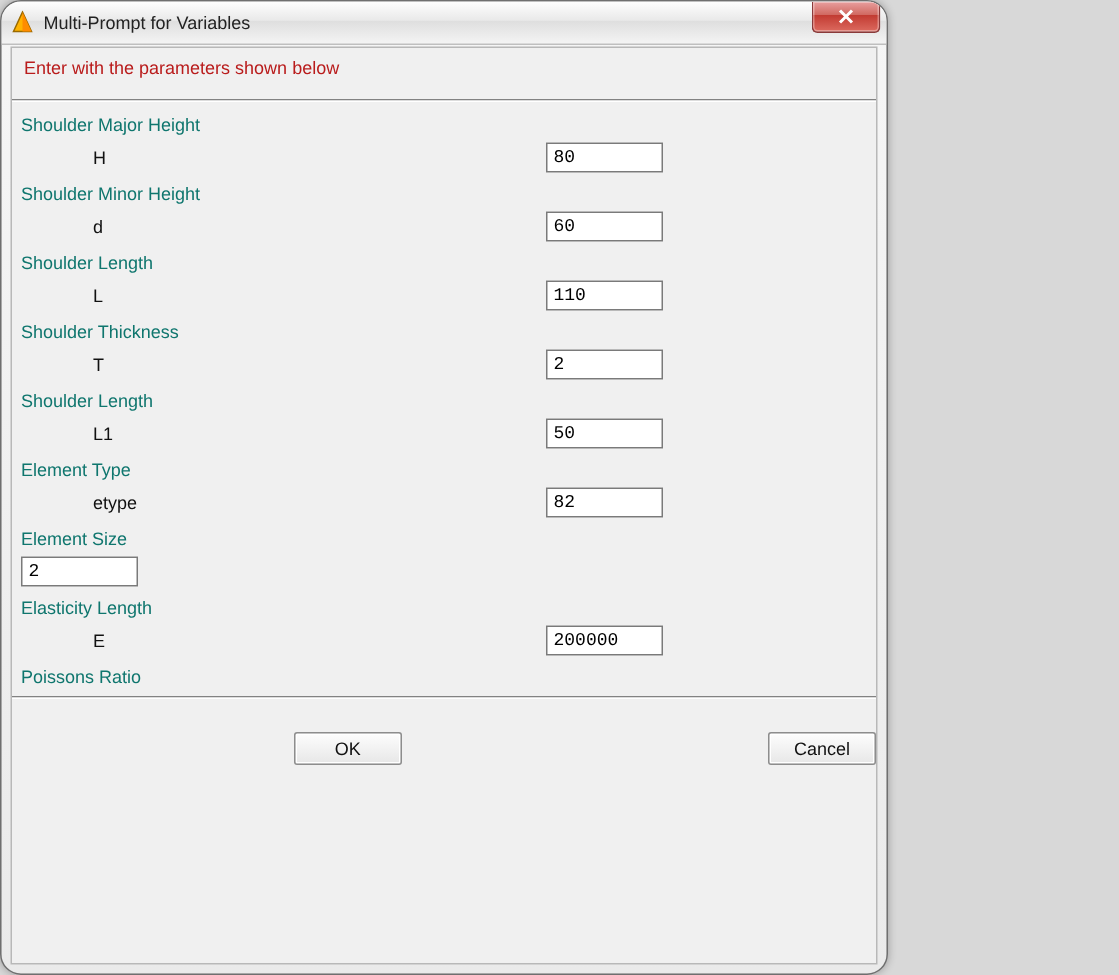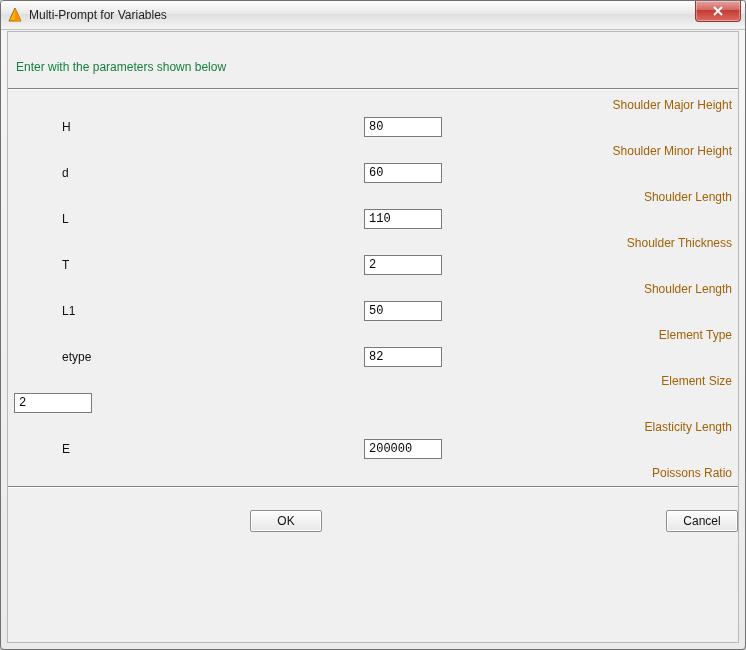--- a/index.html
+++ b/index.html
@@ -3,26 +3,26 @@
 <meta charset="utf-8">
 <style>
   html, body {
     margin: 0;
     padding: 0;
     font-family: "Segoe UI", Tahoma, sans-serif;
     font-size: 12px;
     background: #d8d8d8;
   }
   .window {
-    width: 746px;
+    width: 592px;
     height: 650px;
     box-sizing: border-box;
     background: linear-gradient(#f6f6f6, #eaeaea);
     border: 1px solid #6f6f6f;
-    border-radius: 4px;
+    border-radius: 14px;
     box-shadow: 0 0 6px rgba(0,0,0,.3);
     position: relative;
     overflow: hidden;
   }
   
   .titlebar {
     height: 28px;
     background: linear-gradient(#fefefe, #e9e9e9 45%, #dedede 46%, #f4f4f4);
     border-bottom: 1px solid #bfbfbf;
     display: flex;
@@ -64,40 +64,38 @@
   
   .client {
     position: absolute;
     left: 6px; right: 6px; top: 30px; bottom: 6px;
     background: #f0f0f0;
     border: 1px solid #b8b8b8;
     box-sizing: border-box;
   }
   .instructions {
     padding: 6px 8px 14px 8px;
-    color: #15803d;
-    margin-top: 22px;
+    color: #b91c1c;
   }
   .sep {
     height: 0;
     border-top: 1px solid #828282;
     border-bottom: 1px solid #ffffff;
     margin: 0;
   }
   .form-area {
     padding: 4px 0 4px 0;
   }
   .group {
     padding: 4px 6px 0 6px;
   }
   .group-label {
-    color: #a16207;
+    color: #0f766e;
     padding-bottom: 2px;
     line-height: 14px;
-    text-align: right;
   }
   .row {
     display: flex;
     align-items: center;
     height: 26px;
     margin-top: 0px;
   }
   .var-name {
     width: 350px;
     padding-left: 48px;

